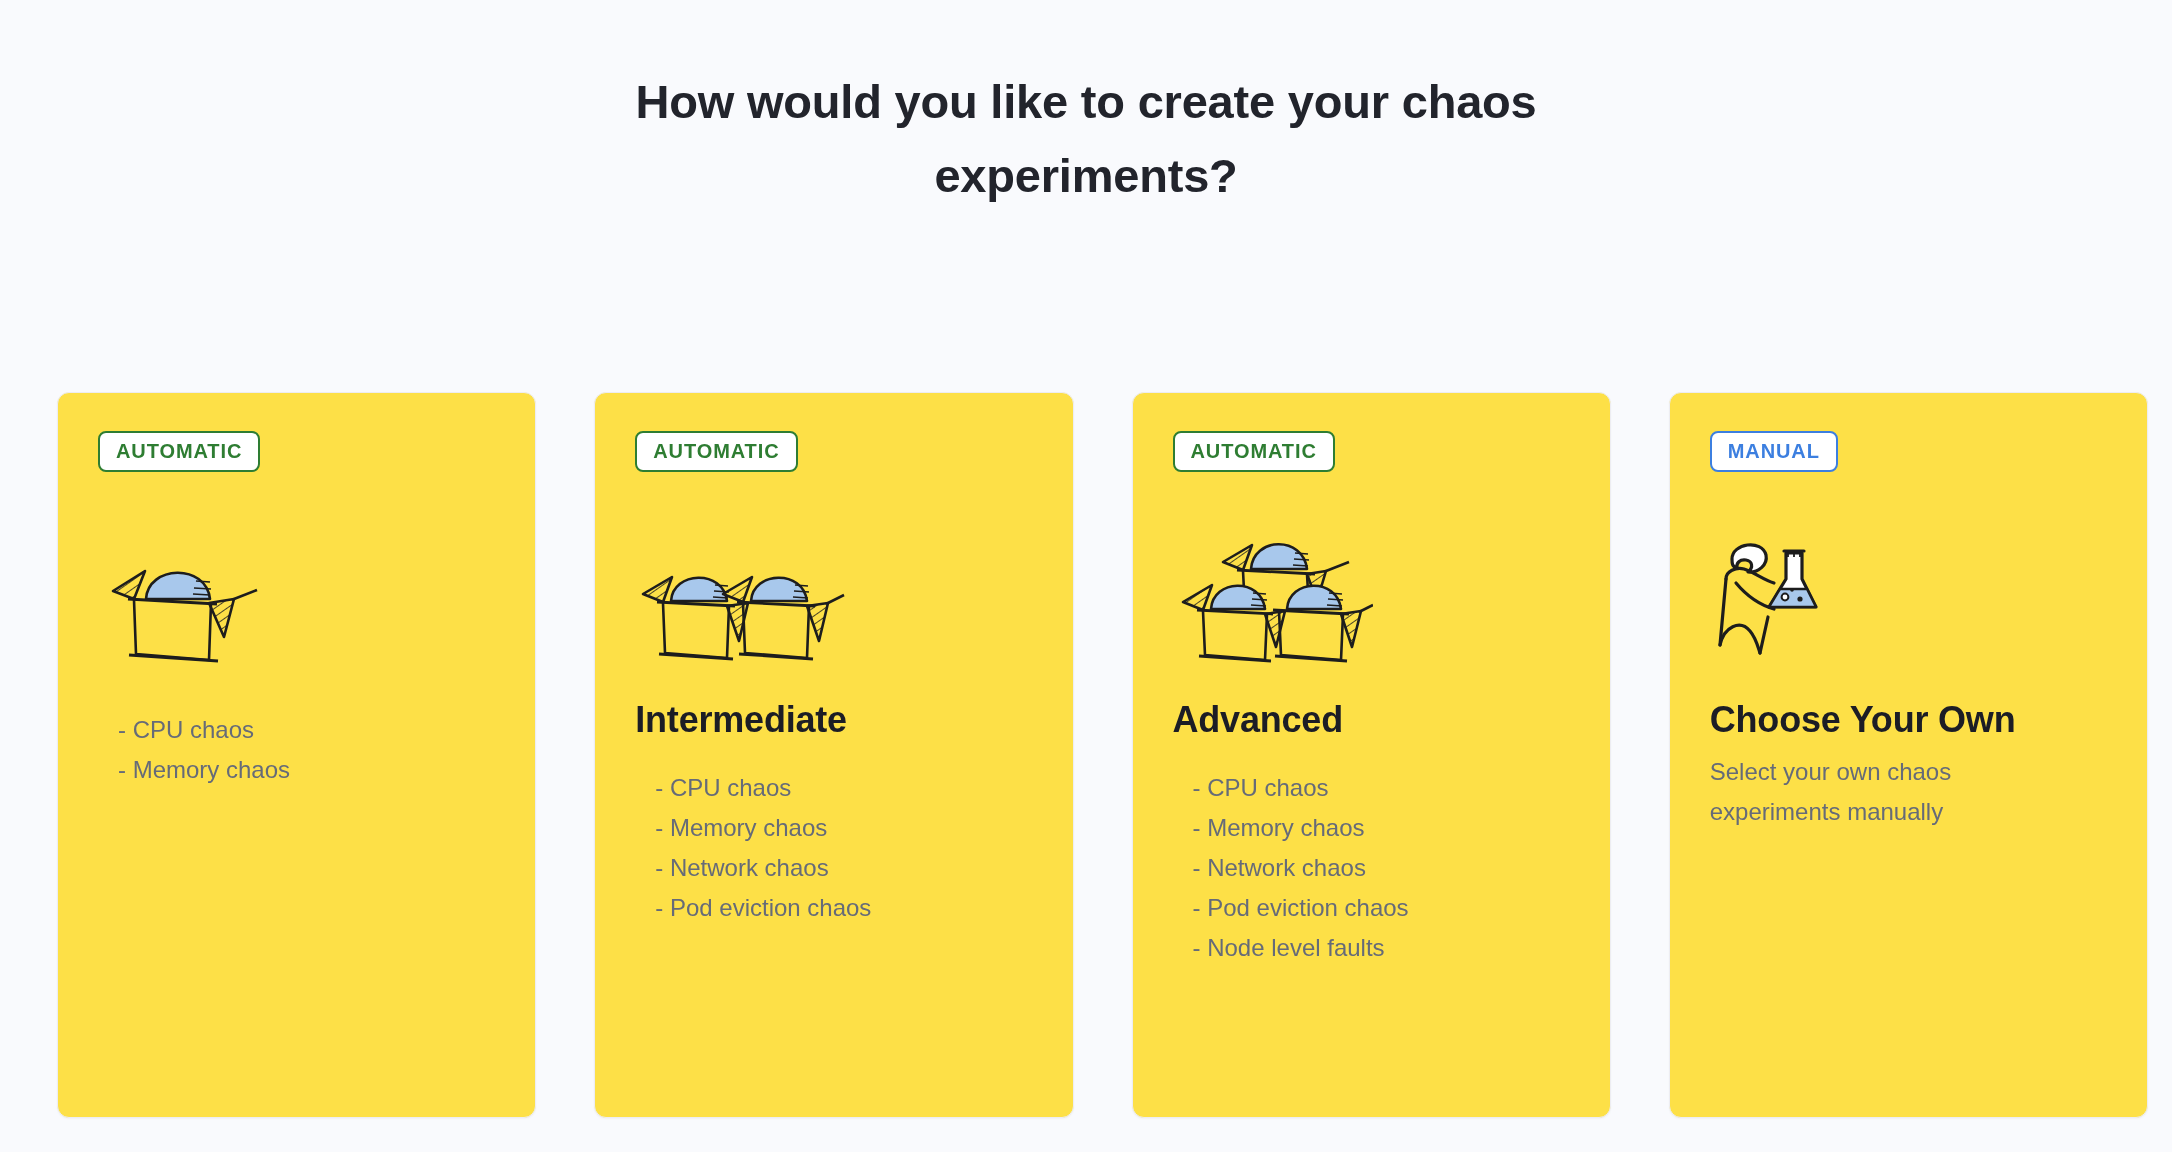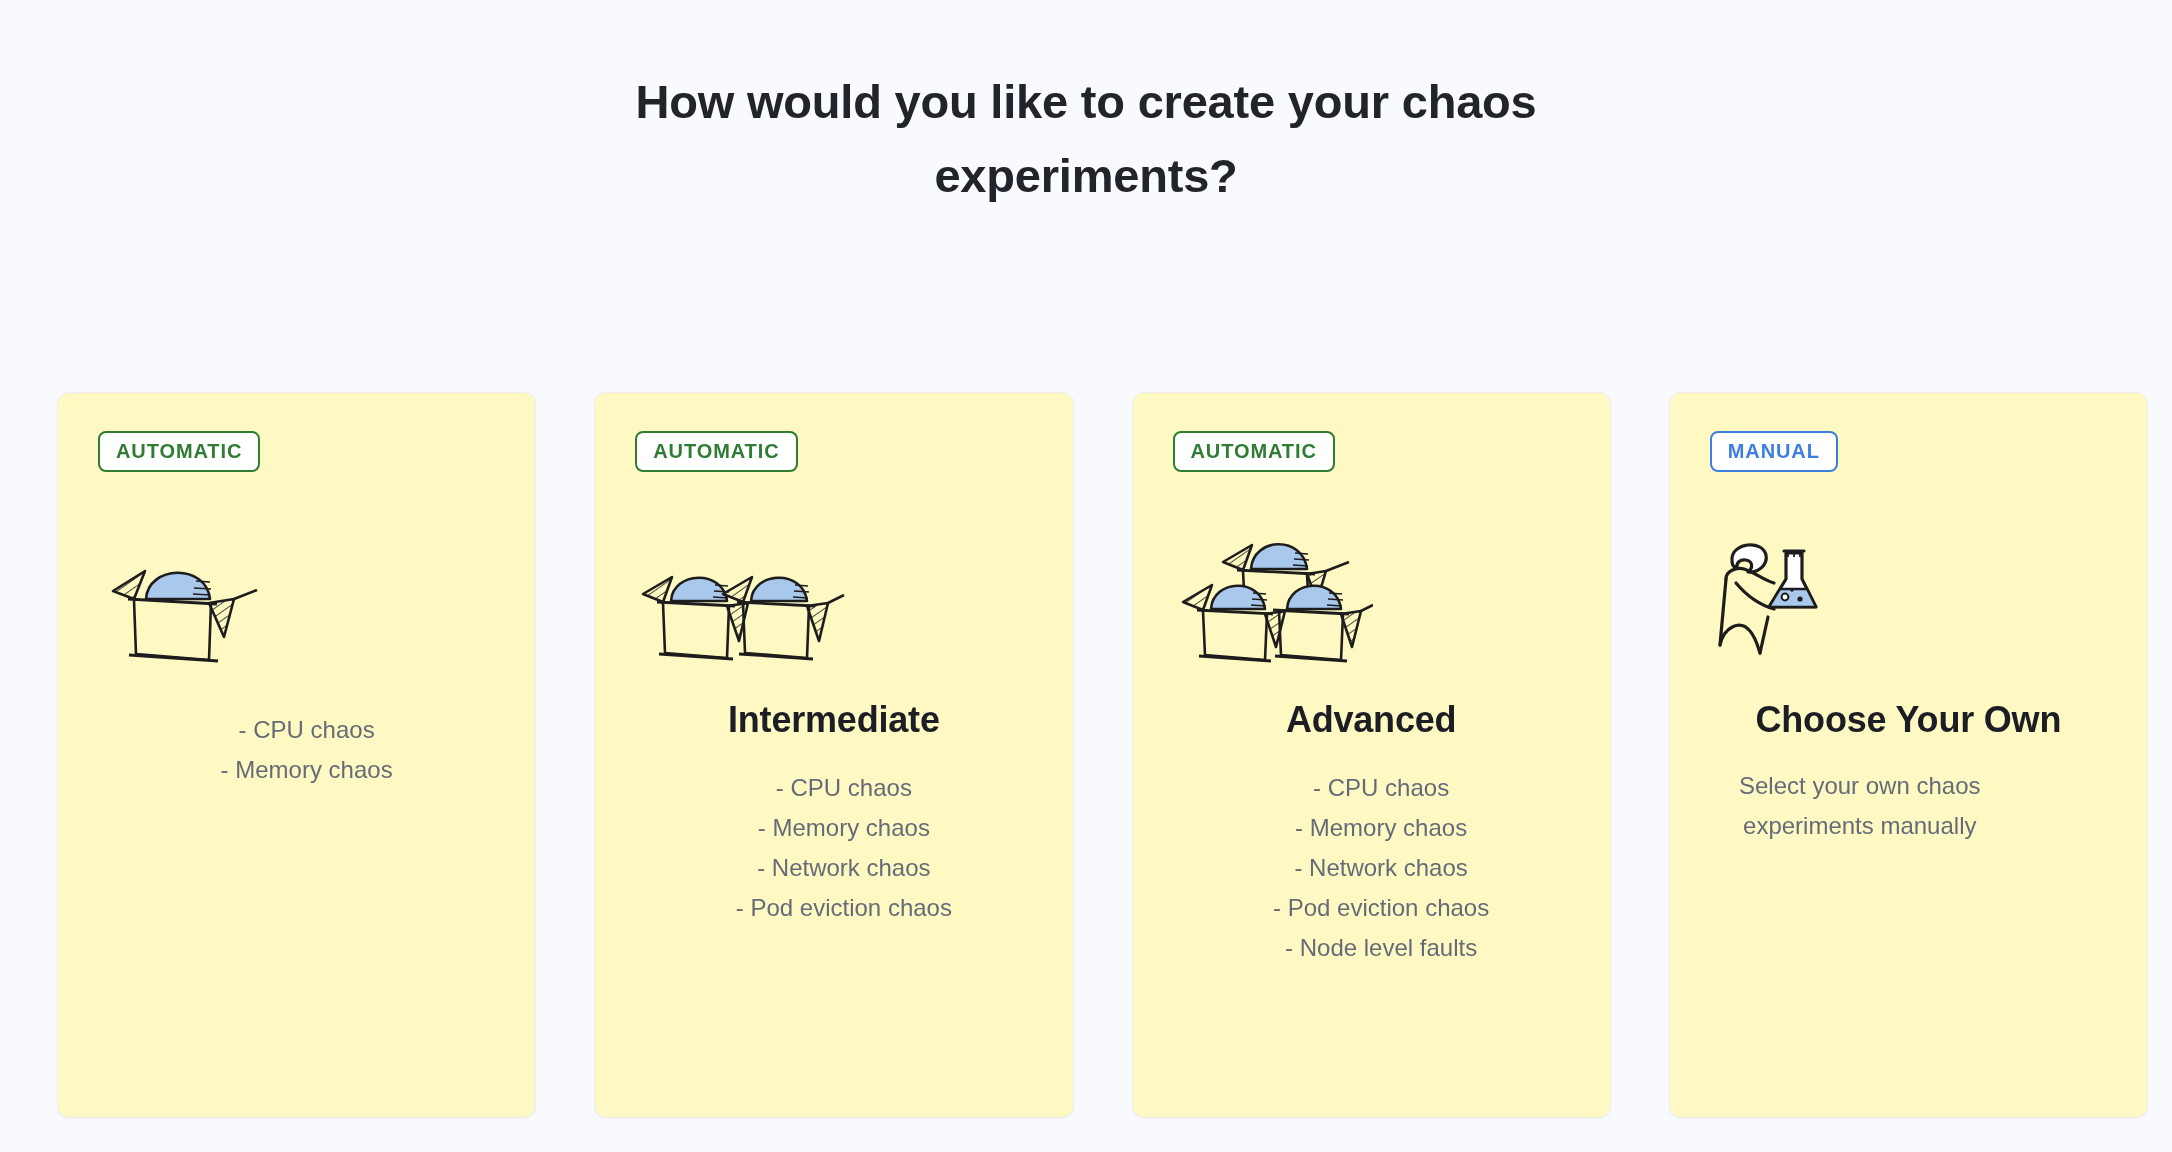--- a/index.html
+++ b/index.html
@@ -38,28 +38,27 @@
     top: 392px;
     left: 57px;
     width: 2091px;
     display: flex;
     gap: 58px;
   }
 
   .card {
     width: 480px;
     height: 726px;
-    background: #fef9c3;
+    background: #fde047;
     border: 1px solid #ededf2;
     border-radius: 12px;
     box-shadow: 0 1px 2px rgba(30, 32, 48, 0.04);
     padding: 38px 40px 0 40px;
     display: flex;
     flex-direction: column;
-    text-align: center;
   }
 
   
   .badge {
     display: inline-block;
     align-self: flex-start;
     border: 2px solid #2e7d32;
     color: #2e7d32;
     border-radius: 8px;
     font-size: 20px;
@@ -99,21 +98,21 @@
   }
   .feature-list li {
     font-size: 24px;
     line-height: 40px;
     color: #666b78;
     white-space: nowrap;
     margin-left: 20px;
   }
 
   .card-desc {
-    margin-top: 26px;
+    margin-top: 12px;
     font-size: 24px;
     line-height: 40px;
     color: #666b78;
     max-width: 300px;
   }
 </style>
 </head>
 <body>
 
 <div class="page">

